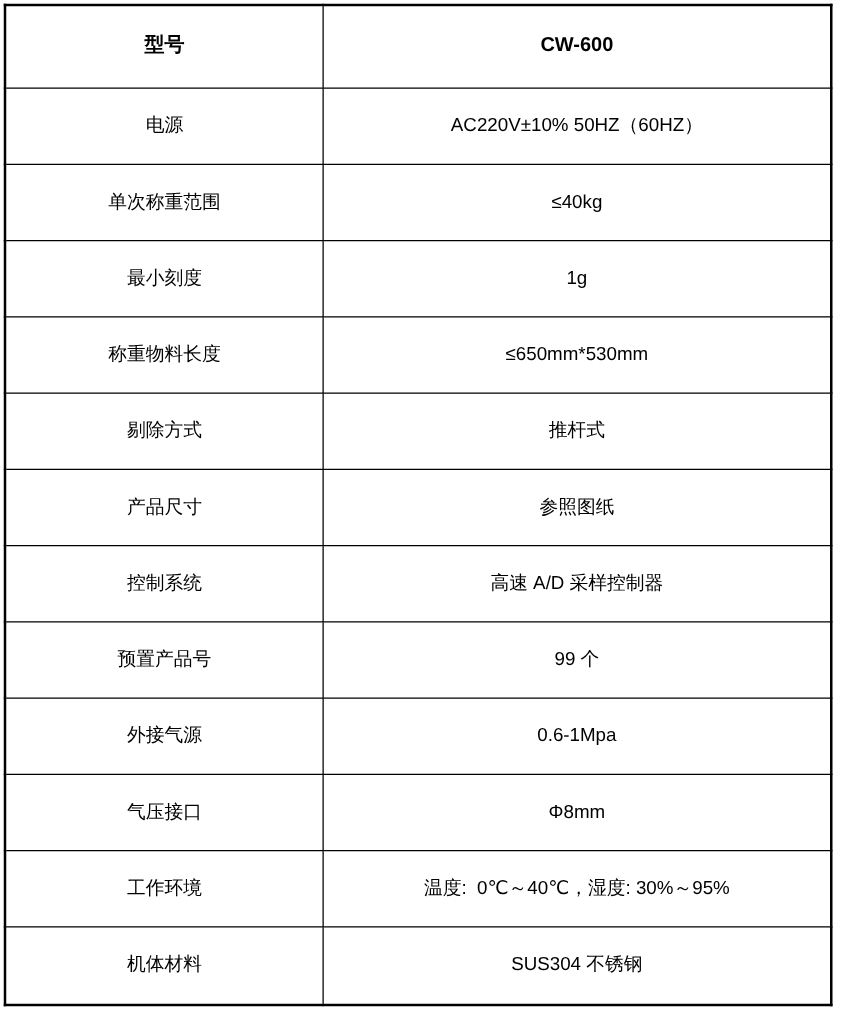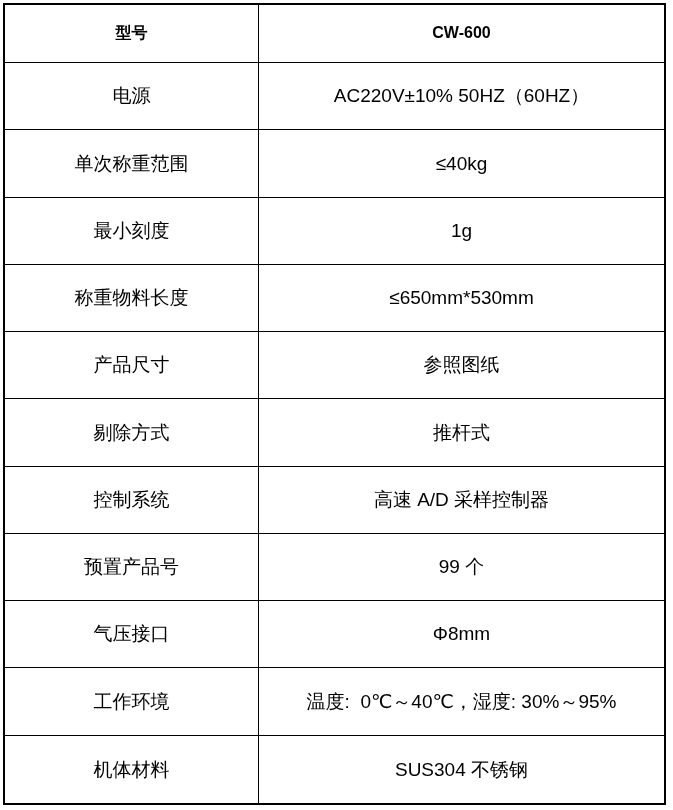--- a/index.html
+++ b/index.html
@@ -24,21 +24,21 @@
     width: 663px;
     height: 802px;
     border-collapse: collapse;
     table-layout: fixed;
     border: 2px solid #000000;
   }
   table.spec-table td {
     border: 1px solid #000000;
     text-align: center;
     vertical-align: middle;
-    font-size: 19px;
+    font-size: 15px;
     line-height: 1.25;
     padding: 0 6px;
     white-space: pre-wrap;
     overflow: hidden;
   }
   table.spec-table td.label-cell {
     width: 241px;
   }
   table.spec-table tr.header-row td {
     font-weight: bold;
@@ -65,34 +65,38 @@
         </tr>
         <tr>
           <td class="label-cell">最小刻度</td>
           <td class="value-cell">1g</td>
         </tr>
         <tr>
           <td class="label-cell">称重物料长度</td>
           <td class="value-cell">≤650mm*530mm</td>
         </tr>
         <tr>
+          <td class="label-cell">剔除方式</td>
+          <td class="value-cell">推杆式</td>
+        </tr>
+        <tr>
           <td class="label-cell">产品尺寸</td>
           <td class="value-cell">参照图纸</td>
-        </tr>
-        <tr>
-          <td class="label-cell">剔除方式</td>
-          <td class="value-cell">推杆式</td>
         </tr>
         <tr>
           <td class="label-cell">控制系统</td>
           <td class="value-cell">高速 A/D 采样控制器</td>
         </tr>
         <tr>
           <td class="label-cell">预置产品号</td>
           <td class="value-cell">99 个</td>
+        </tr>
+        <tr>
+          <td class="label-cell">外接气源</td>
+          <td class="value-cell">0.6-1Mpa</td>
         </tr>
         <tr>
           <td class="label-cell">气压接口</td>
           <td class="value-cell">Φ8mm</td>
         </tr>
         <tr>
           <td class="label-cell">工作环境</td>
           <td class="value-cell">温度:  0℃～40℃，湿度: 30%～95%</td>
         </tr>
         <tr>

